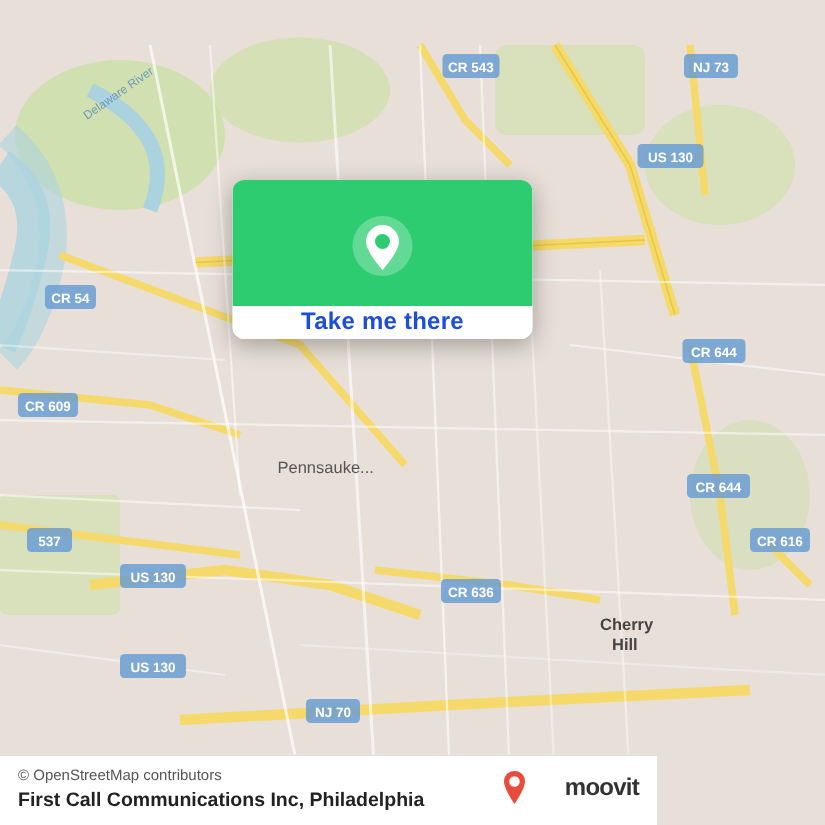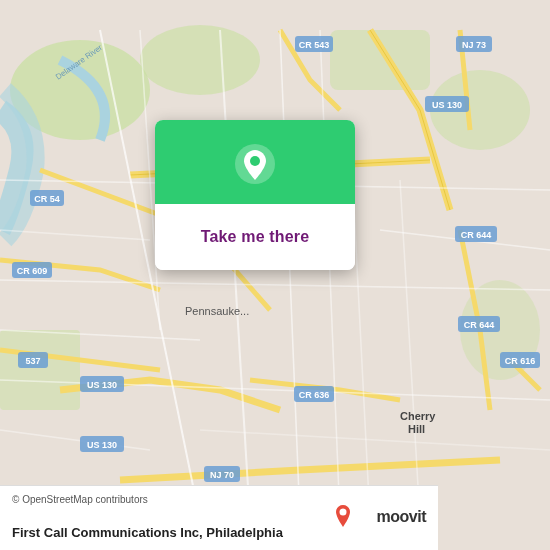--- a/index.html
+++ b/index.html
@@ -51,26 +51,26 @@
       padding: 22px 0 18px 0;
     }
 
     .pin-icon {
       width: 44px;
       height: 44px;
     }
 
     #popup-button {
       width: 100%;
-      padding: 24px 10px;
+      padding: 2px 10px;
       background: white;
       border: none;
       font-size: 16px;
       font-weight: 600;
-      color: #701a75;
+      color: #1d4ed8;
       cursor: pointer;
       text-align: center;
       letter-spacing: 0.01em;
     }
 
     
     #bottom-bar {
       position: absolute;
       bottom: 0;
       left: 0;
@@ -90,21 +90,21 @@
 
     #osm-attribution {
       font-size: 10px;
       color: #555;
     }
 
     #location-name {
       font-size: 13px;
       font-weight: 600;
       color: #222;
-      margin-top: 20px;
+      margin-top: 2px;
     }
 
     #moovit-logo {
       display: flex;
       align-items: center;
       gap: 20px;
     }
 
     .moovit-text {
       font-size: 16px;

